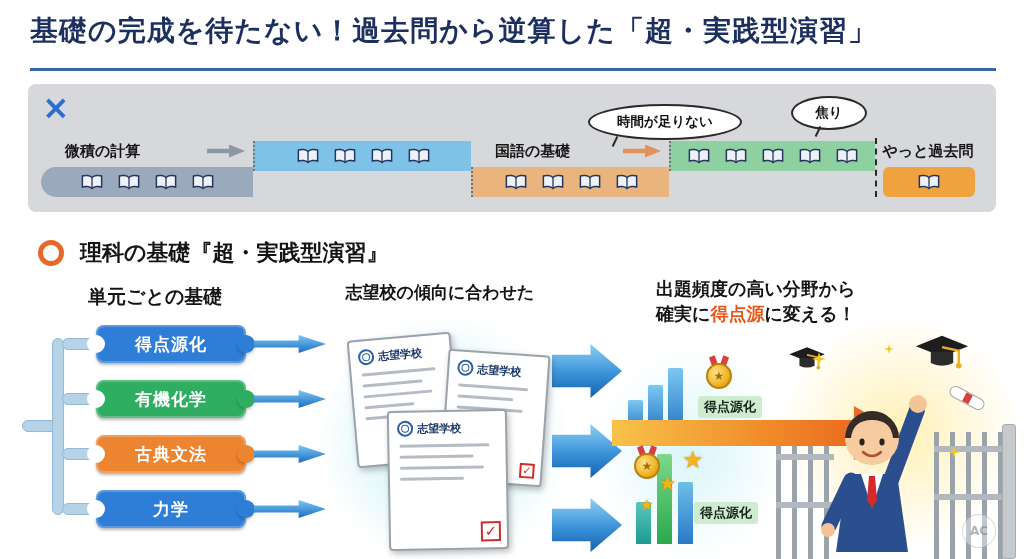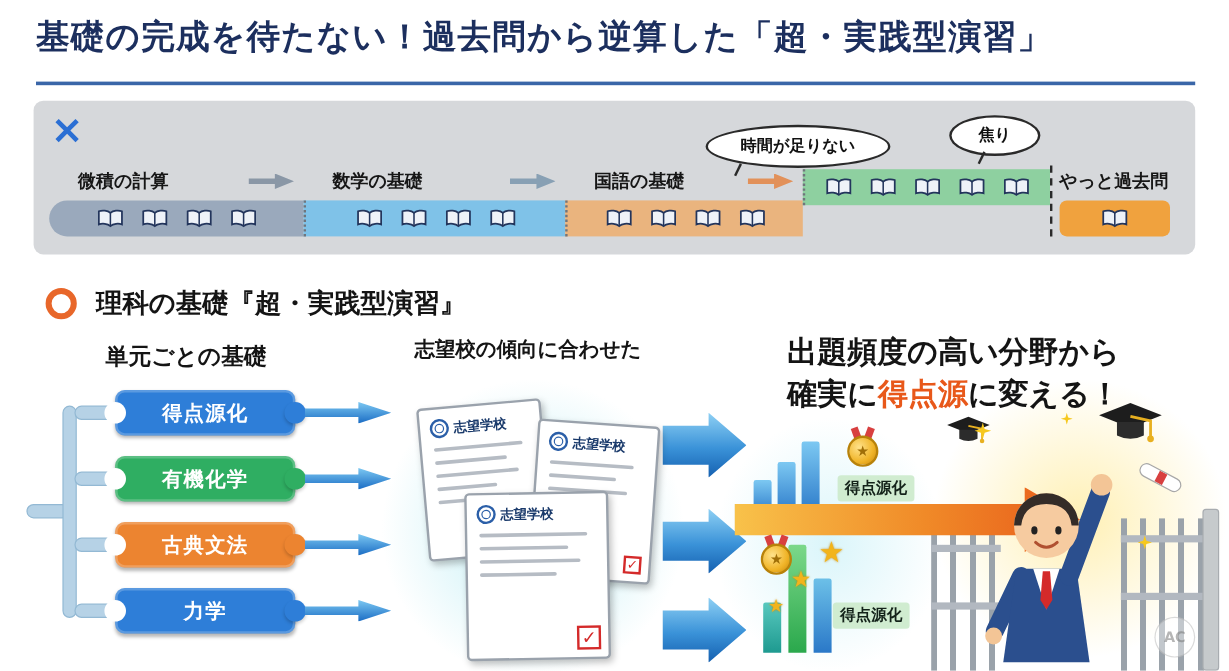--- a/index.html
+++ b/index.html
@@ -108,21 +108,21 @@
   #doc-2 .check { width: 15px; height: 15px; font-size: 11px; }
   #doc-3 .check { width: 20px; height: 20px; font-size: 15px; }
 
   .big-arrow {
     position: absolute; left: 552px; width: 70px; height: 54px;
     background: linear-gradient(180deg, #8ed0f4 0%, #3a92d8 55%, #1560b0 100%);
     clip-path: polygon(0 20%, 55% 20%, 55% 0, 100% 50%, 55% 100%, 55% 80%, 0 80%);
     filter: drop-shadow(0 2px 2px rgba(0,0,0,.25));
   }
 
-  #outcome-title { left: 656px; top: 276px; font-size: 25px; font-weight: bold; color: #141414; line-height: 1.4; z-index: 1; }
+  #outcome-title { left: 656px; top: 276px; font-size: 18px; font-weight: bold; color: #141414; line-height: 1.4; z-index: 1; }
 
   .chart { position: absolute; display: flex; align-items: flex-end; z-index: 1; }
   #chart-top { left: 628px; top: 366px; height: 64px; gap: 5px; }
   #chart-bottom { left: 636px; top: 452px; height: 92px; gap: 6px; }
   .bar { width: 15px; border-radius: 2px 2px 0 0; }
 
   .medal { position: absolute; width: 26px; height: 33px; z-index: 3; }
   .medal::before { content: ''; position: absolute; top: 0; left: 5px; width: 6px; height: 13px; background: #d84040; transform: rotate(-20deg); }
   .medal::after  { content: ''; position: absolute; top: 0; left: 15px; width: 6px; height: 13px; background: #d84040; transform: rotate(20deg); }
   .medal .coin {
@@ -217,24 +217,20 @@
             <path d="M12 3.5 C9.5 1.2, 4.5 0.8, 1.5 2 L1.5 14 C4.5 12.8, 9.5 13.2, 12 15.5 C14.5 13.2, 19.5 12.8, 22.5 14 L22.5 2 C19.5 0.8, 14.5 1.2, 12 3.5 Z" fill="#eef2f8" stroke="#23355c" stroke-width="1.6"></path>
             <line x1="12" y1="3.5" x2="12" y2="15.5" stroke="#23355c" stroke-width="1.4"></line>
           </svg>
           <svg width="22" height="16" viewBox="0 0 24 17">
             <path d="M12 3.5 C9.5 1.2, 4.5 0.8, 1.5 2 L1.5 14 C4.5 12.8, 9.5 13.2, 12 15.5 C14.5 13.2, 19.5 12.8, 22.5 14 L22.5 2 C19.5 0.8, 14.5 1.2, 12 3.5 Z" fill="#eef2f8" stroke="#23355c" stroke-width="1.6"></path>
             <line x1="12" y1="3.5" x2="12" y2="15.5" stroke="#23355c" stroke-width="1.4"></line>
           </svg>
         </div>
       </div>
       <div class="segment seg-mid" style="width: 218px;">
-        <div class="seg-label-row">
-          <span class="seg-label">数学の基礎</span>
-          <div class="seg-arrow" style="background: rgb(136, 160, 180);"></div>
-        </div>
         <div class="band" style="background: rgb(127, 194, 232);">
           <svg width="22" height="16" viewBox="0 0 24 17">
             <path d="M12 3.5 C9.5 1.2, 4.5 0.8, 1.5 2 L1.5 14 C4.5 12.8, 9.5 13.2, 12 15.5 C14.5 13.2, 19.5 12.8, 22.5 14 L22.5 2 C19.5 0.8, 14.5 1.2, 12 3.5 Z" fill="#eef2f8" stroke="#23355c" stroke-width="1.6"></path>
             <line x1="12" y1="3.5" x2="12" y2="15.5" stroke="#23355c" stroke-width="1.4"></line>
           </svg>
           <svg width="22" height="16" viewBox="0 0 24 17">
             <path d="M12 3.5 C9.5 1.2, 4.5 0.8, 1.5 2 L1.5 14 C4.5 12.8, 9.5 13.2, 12 15.5 C14.5 13.2, 19.5 12.8, 22.5 14 L22.5 2 C19.5 0.8, 14.5 1.2, 12 3.5 Z" fill="#eef2f8" stroke="#23355c" stroke-width="1.6"></path>
             <line x1="12" y1="3.5" x2="12" y2="15.5" stroke="#23355c" stroke-width="1.4"></line>
           </svg>
           <svg width="22" height="16" viewBox="0 0 24 17">

